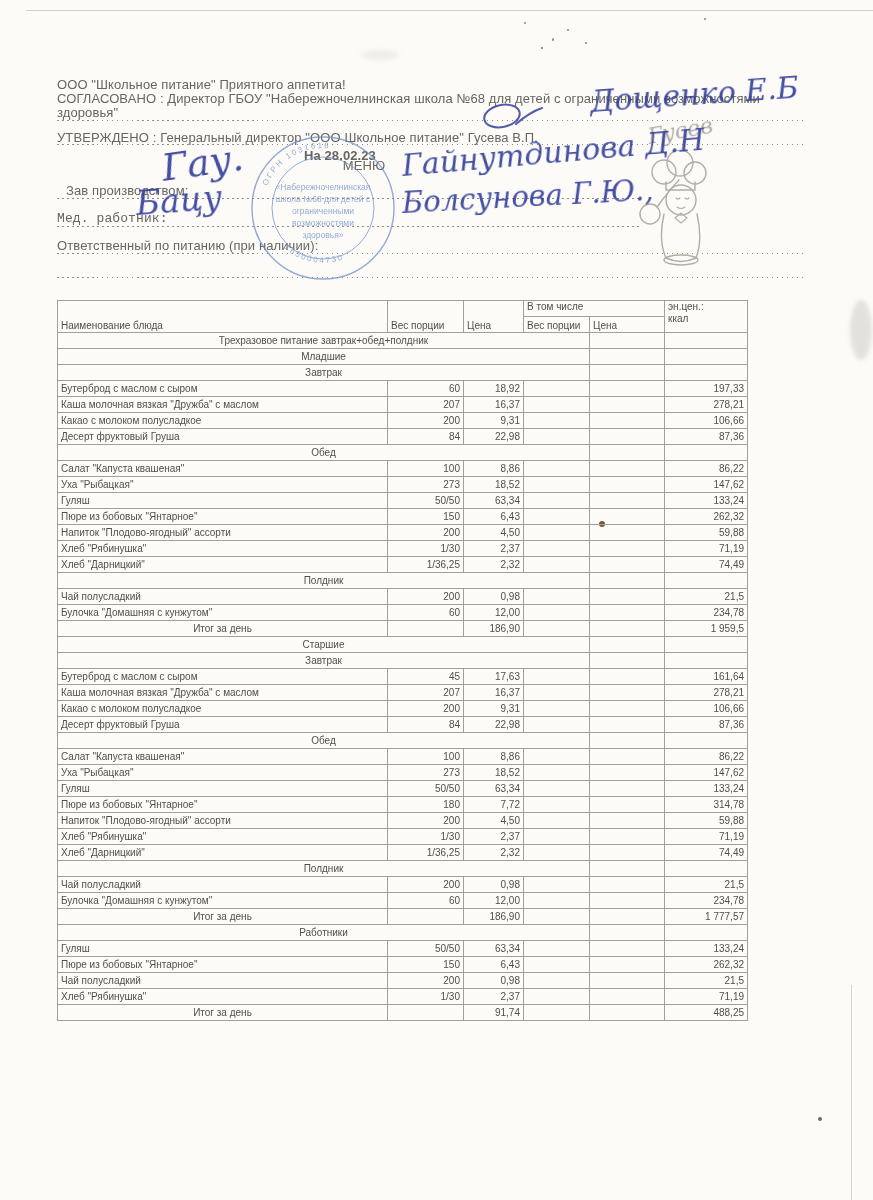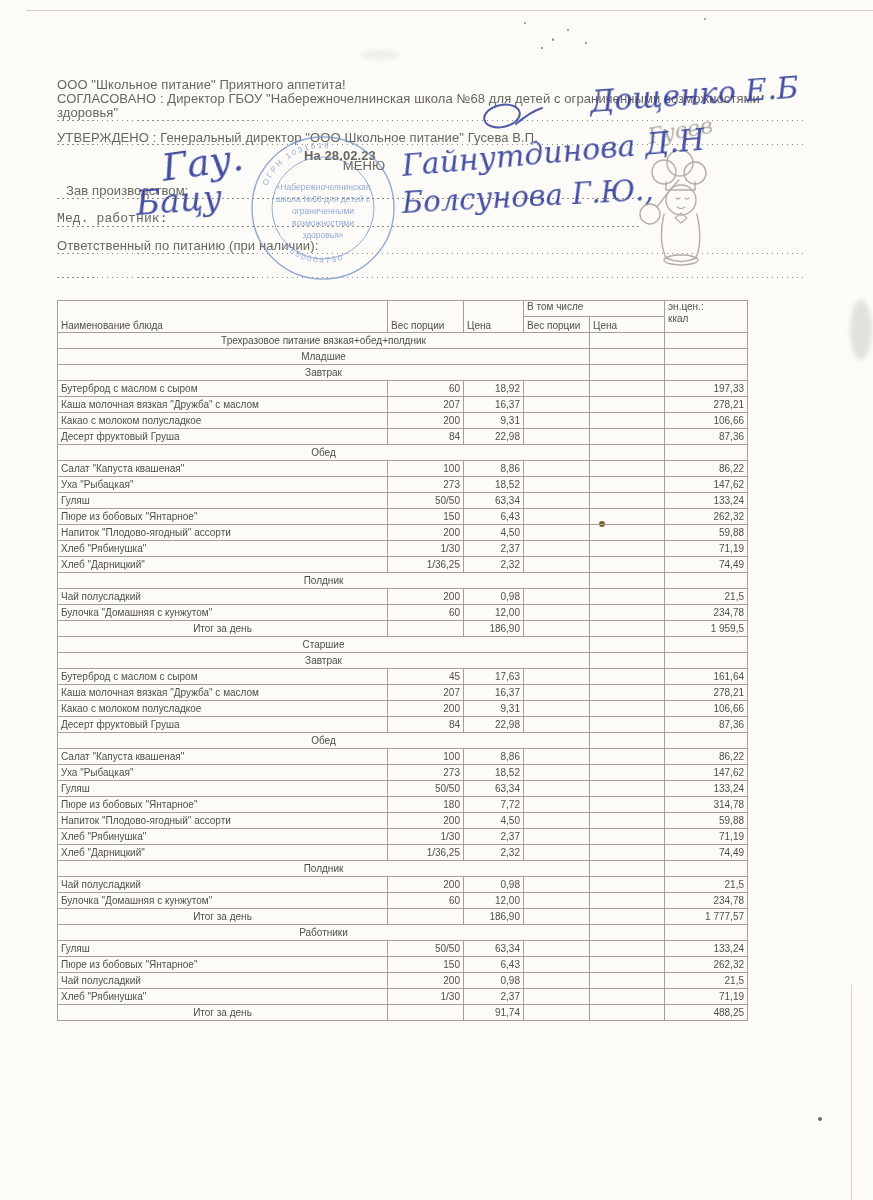--- a/index.html
+++ b/index.html
@@ -139,21 +139,21 @@
           <div>ккал</div>
         </th>
       </tr>
       <tr>
         <th>Вес порции</th>
         <th>Цена</th>
       </tr>
     </thead>
     <tbody>
         <tr>
-          <td class="sec" colspan="4">Трехразовое питание вязкая+обед+полдник</td>
+          <td class="sec" colspan="4">Трехразовое питание завтрак+обед+полдник</td>
           <td></td>
           <td></td>
         </tr>
         <tr>
           <td class="sec" colspan="4">Младшие</td>
           <td></td>
           <td></td>
         </tr>
         <tr>
           <td class="sec" colspan="4">Завтрак</td>

